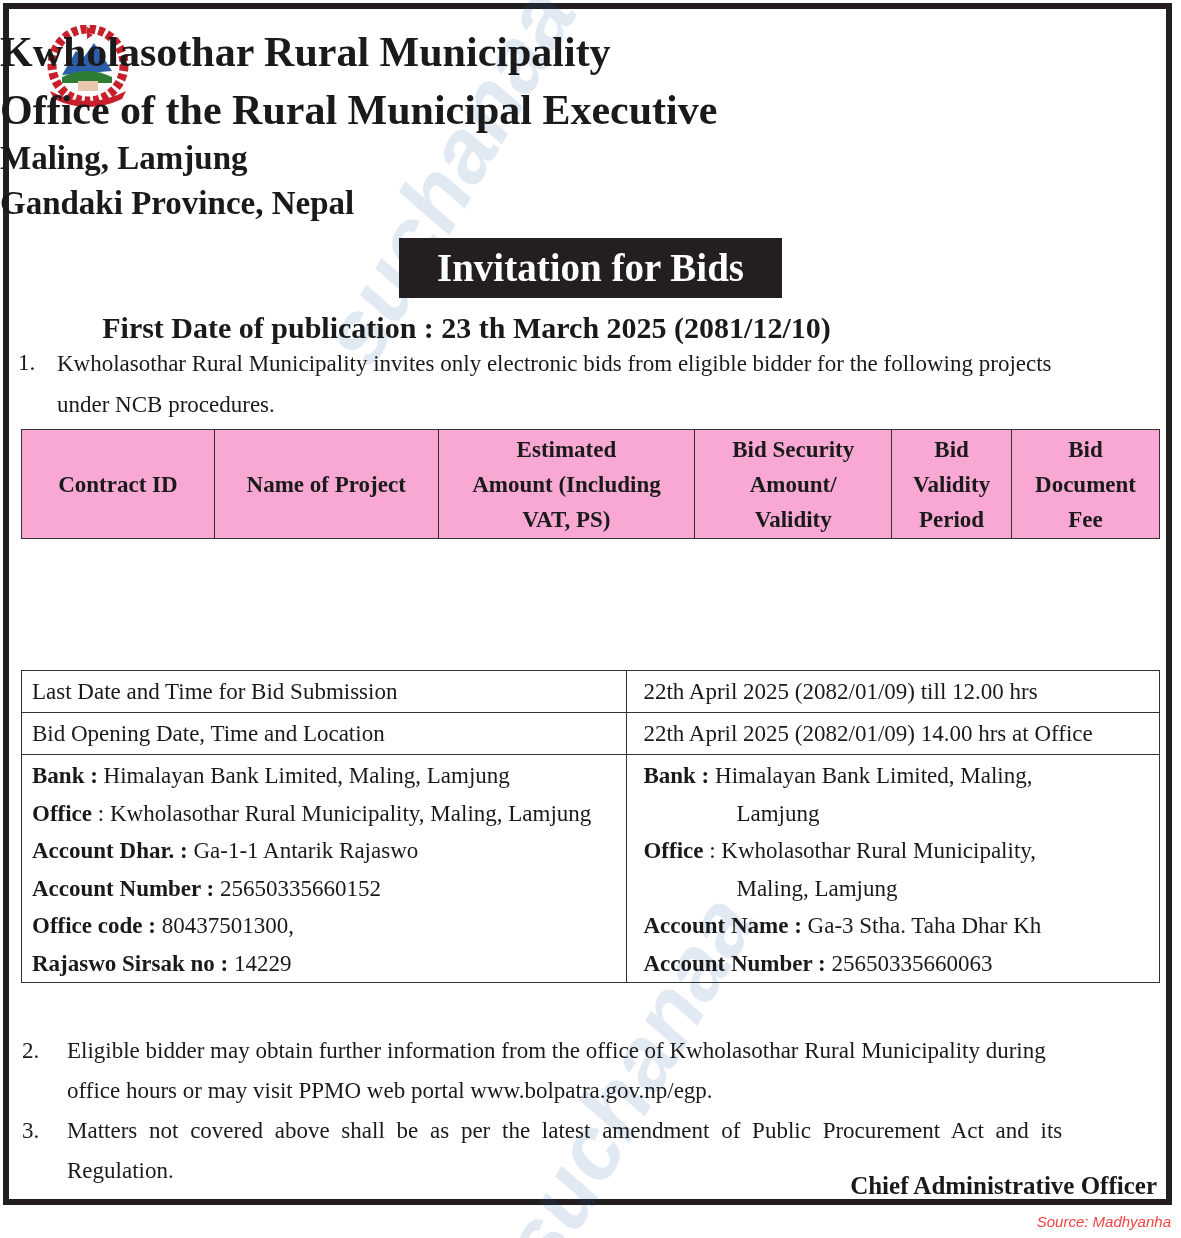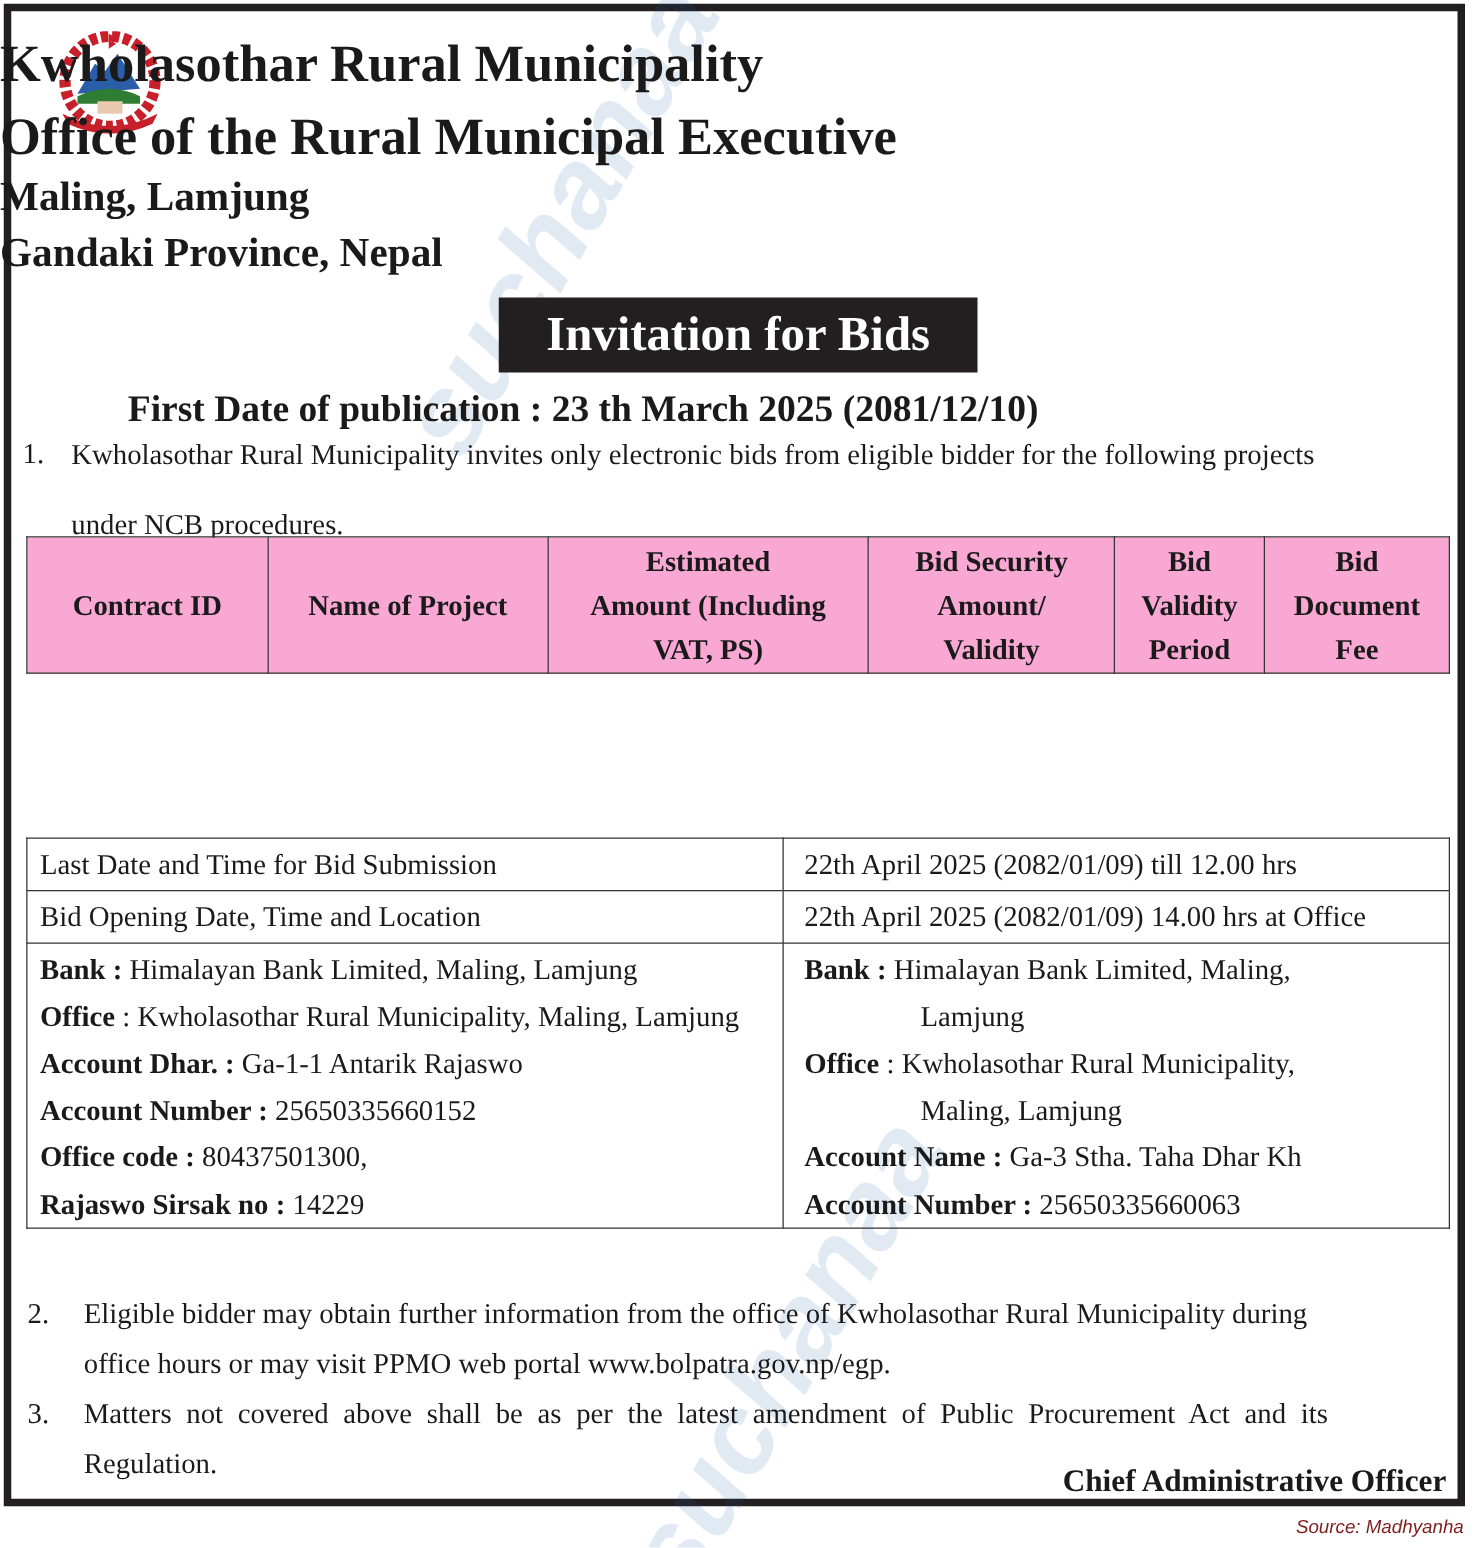--- a/index.html
+++ b/index.html
@@ -25,21 +25,21 @@
   .t1 td { height:112px; font-weight:normal; }
   .t2 { left:21px; top:670px; width:1139px; }
   .t2 td { border:1.5px solid #333; font-size:23px; padding:0 10px; vertical-align:middle; }
   .t2 .r { height:42px; }
   .t2 .b { font-weight:bold; }
   .acct { vertical-align:top !important; padding-top:2px !important; line-height:37.5px; }
   .acct .k { font-weight:bold; }
   .ind { padding-left:93px; }
   .cao { position:absolute; right:24px; top:1172px; font-size:25px; font-weight:bold; }
   .src { position:absolute; right:10px; top:1213px; font-size:15px; font-style:italic;
-         font-family:"Liberation Sans",sans-serif; color:#7f1d1d; }
+         font-family:"Liberation Sans",sans-serif; color:#ef4444; }
   .wm { position:absolute; pointer-events:none; opacity:0.13; color:#1e5aa8; font-weight:bold;
         font-family:"Liberation Sans",sans-serif; font-style:italic; }
 </style>
 </head>
 <body>
 
 <div class="frame"></div>
 
 <div class="wm" style="left:300px;top:330px;font-size:90px;transform:rotate(-60deg);transform-origin:left top;">suchanaa</div>
 <div class="wm" style="left:480px;top:1238px;font-size:90px;transform:rotate(-60deg);transform-origin:left top;">suchanaa</div>
@@ -55,21 +55,21 @@
 
 <div class="hdr h1">Kwholasothar Rural Municipality</div>
 <div class="hdr h2">Office of the Rural Municipal Executive</div>
 <div class="hdr h3">Maling, Lamjung</div>
 <div class="hdr h4">Gandaki Province, Nepal</div>
 <div class="ifb">Invitation for Bids</div>
 <div class="pub">First Date of publication : 23 th March 2025 (2081/12/10)</div>
 
 <span class="num" style="left:18px;top:350px;">1.</span>
 <div class="para" style="left:57px;top:343px;width:1110px;text-align:justify;">Kwholasothar Rural Municipality invites only electronic bids from eligible bidder for the following projects</div>
-<div class="para" style="left:57px;top:399px;">under NCB procedures.</div>
+<div class="para" style="left:57px;top:384px;">under NCB procedures.</div>
 
 <table class="t1">
   <colgroup>
       <col style="width:193px">
       <col style="width:224px">
       <col style="width:257px">
       <col style="width:197px">
       <col style="width:120px">
       <col style="width:148px">
     </colgroup>

